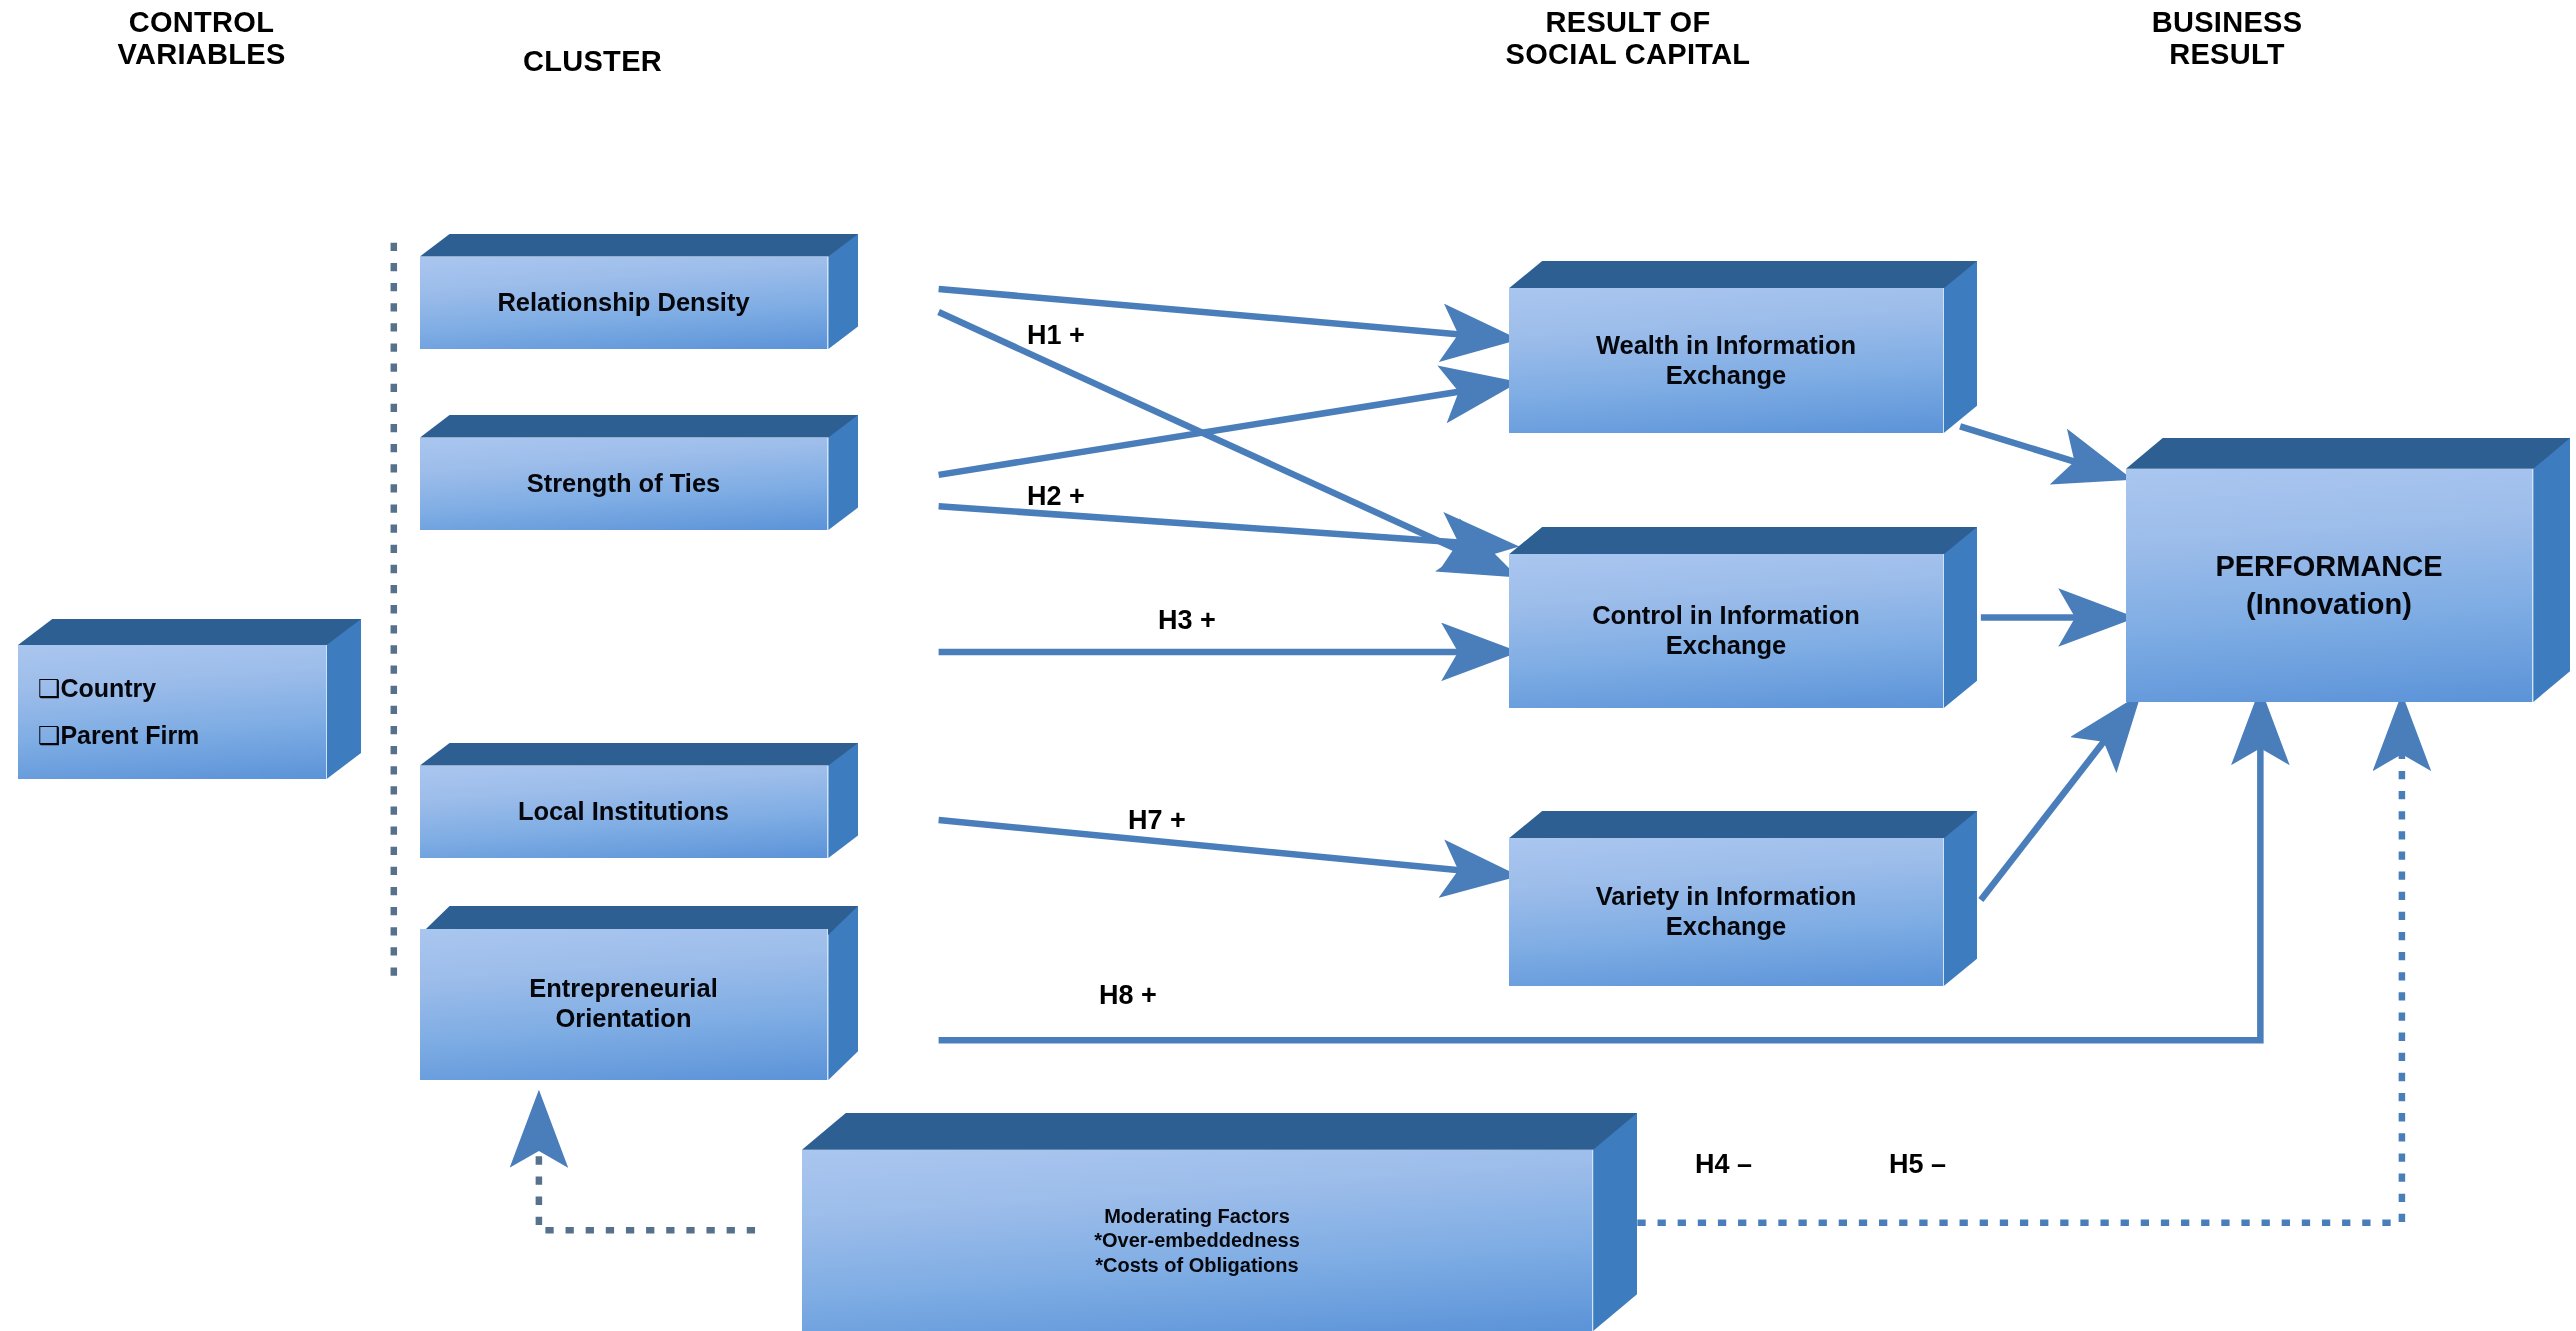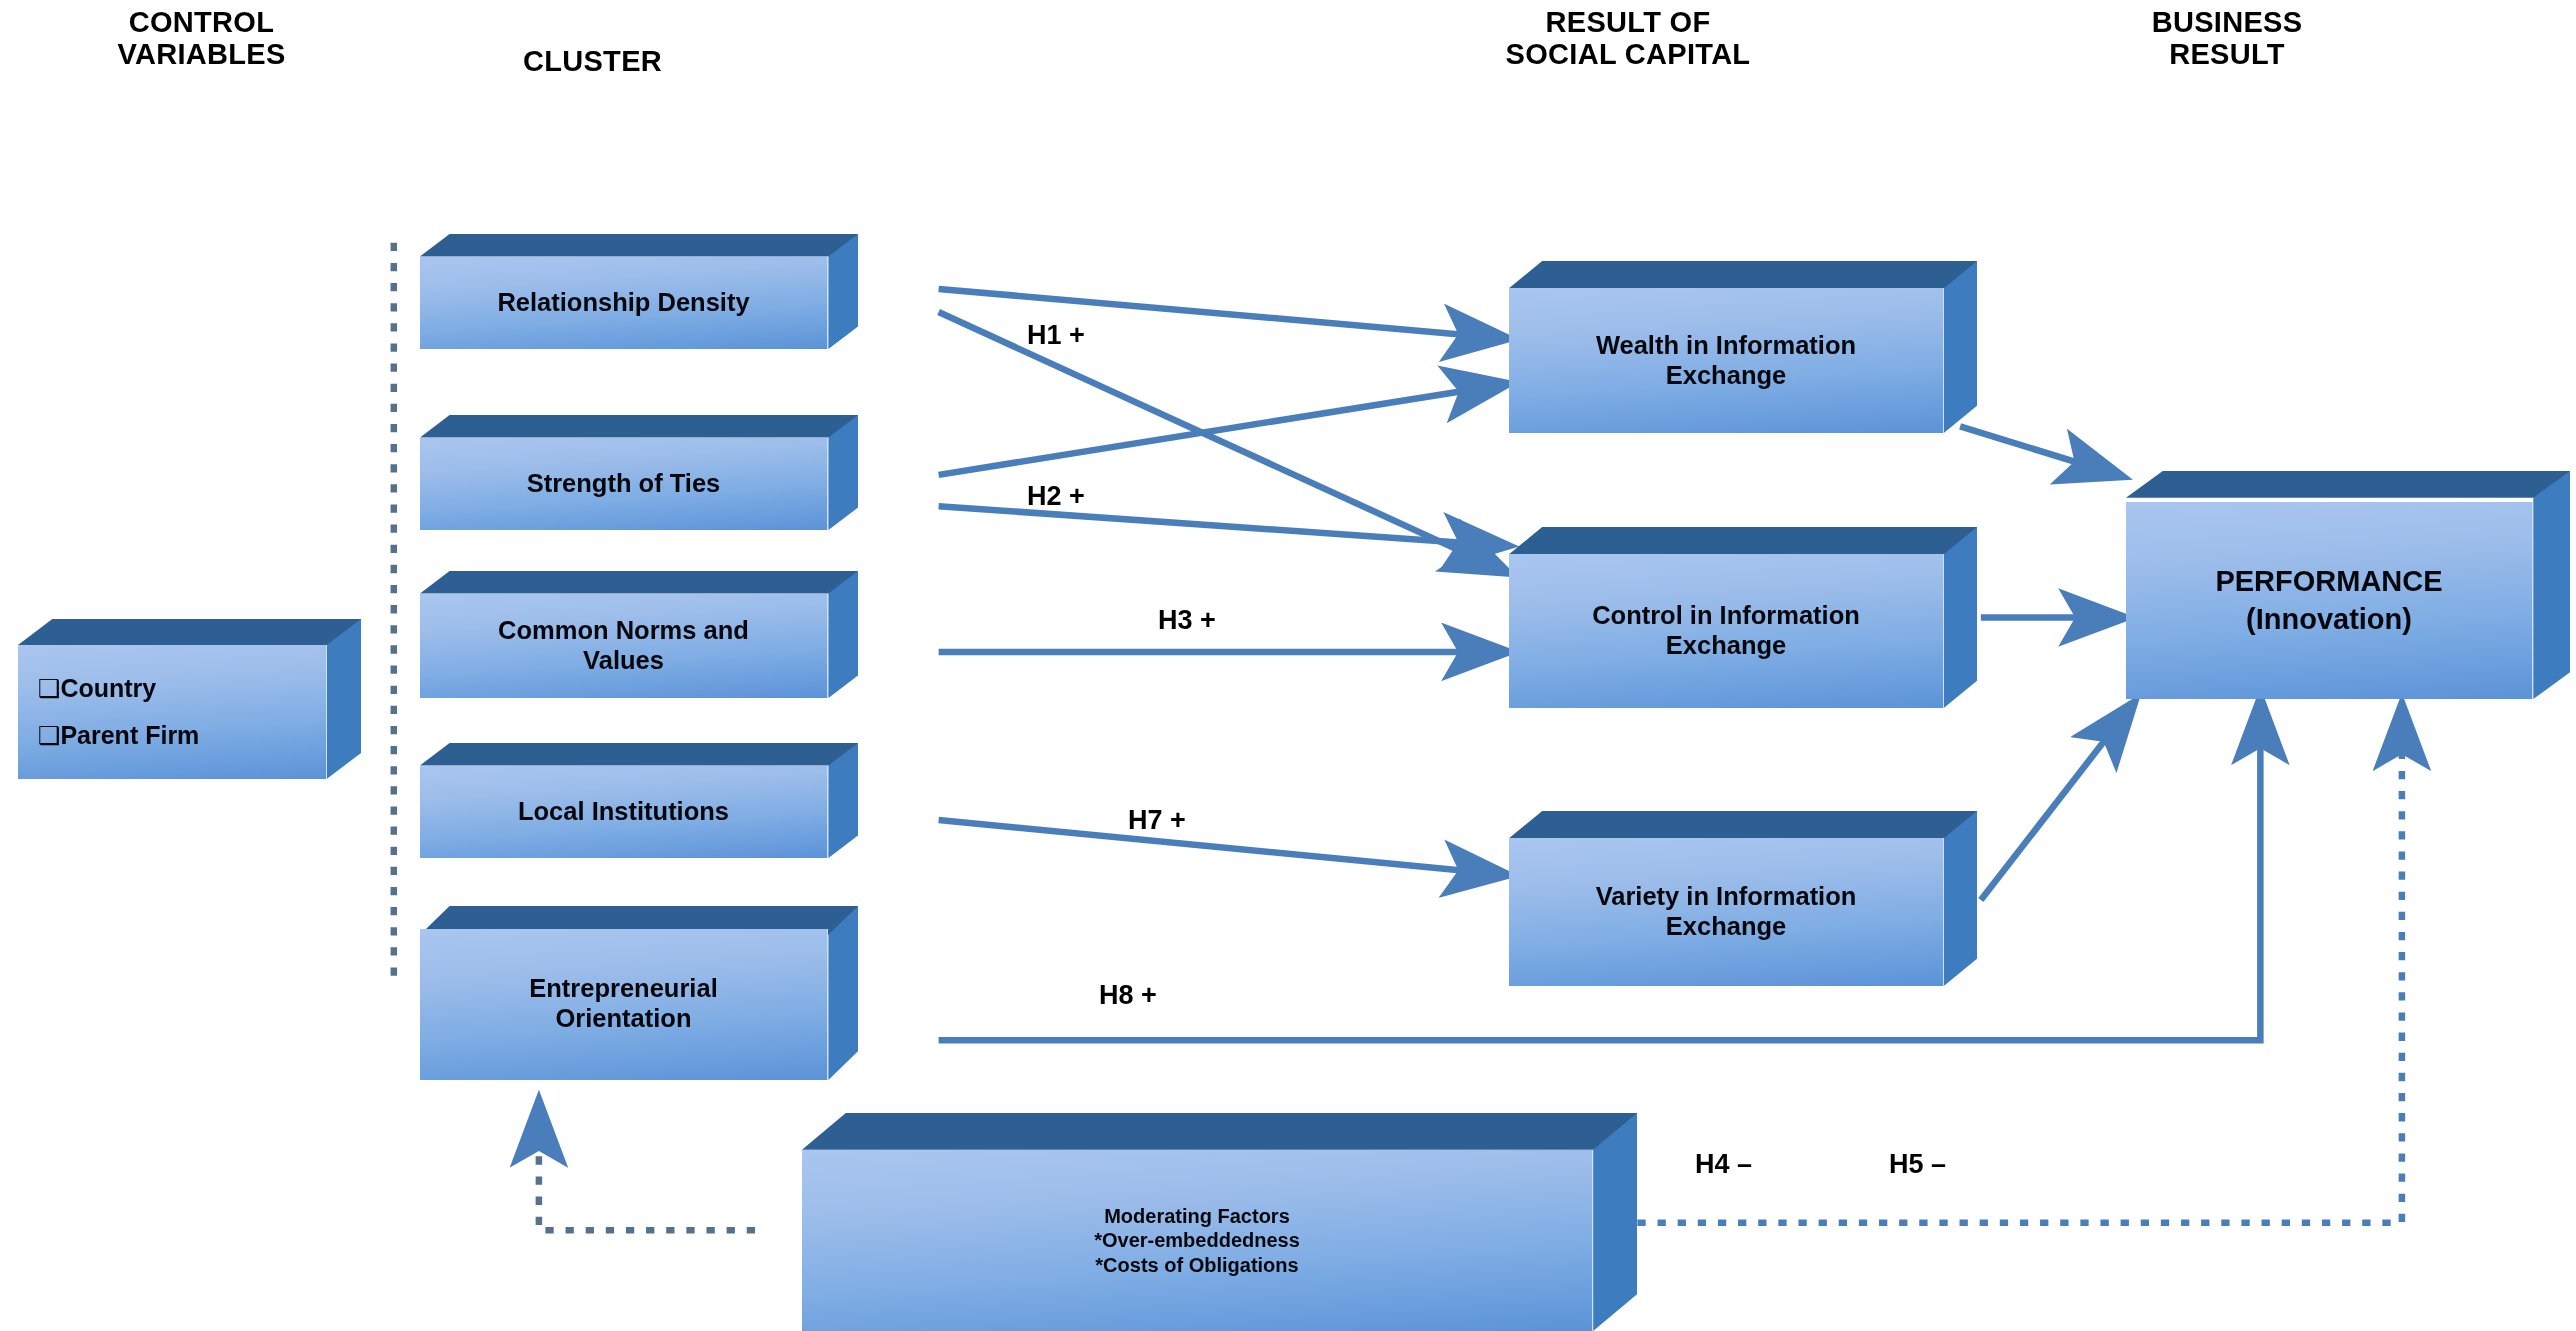--- a/index.html
+++ b/index.html
@@ -102,30 +102,20 @@
   <div class="box3d" style="left:420px;top:415px;width:438px;height:115px;z-index:4;">
     <svg class="top" viewBox="0 0 740 195" preserveAspectRatio="none">
       <polygon points="0,38 50,0 740,0 740,38" fill="#2e5f93"></polygon>
       <polygon points="690,38 740,0 740,157 690,195" fill="#3d7cbf"></polygon>
     </svg>
     <div class="face" style="top:22.5px;right:30px;">
       <div class="lbl">Strength of Ties</div>
     </div>
   </div>
 
-  <div class="box3d" style="left:420px;top:571px;width:438px;height:127px;z-index:4;">
-    <svg class="top" viewBox="0 0 740 215" preserveAspectRatio="none">
-      <polygon points="0,38 50,0 740,0 740,38" fill="#2e5f93"></polygon>
-      <polygon points="690,38 740,0 740,177 690,215" fill="#3d7cbf"></polygon>
-    </svg>
-    <div class="face" style="top:22.5px;right:30px;">
-      <div class="lbl">Common Norms and
-Values</div>
-    </div>
-  </div>
 
   <div class="box3d" style="left:420px;top:743px;width:438px;height:115px;z-index:4;">
     <svg class="top" viewBox="0 0 740 195" preserveAspectRatio="none">
       <polygon points="0,38 50,0 740,0 740,38" fill="#2e5f93"></polygon>
       <polygon points="690,38 740,0 740,157 690,195" fill="#3d7cbf"></polygon>
     </svg>
     <div class="face" style="top:22.5px;right:30px;">
       <div class="lbl">Local Institutions</div>
     </div>
   </div>
@@ -167,21 +157,21 @@
     <svg class="top" viewBox="0 0 790 295" preserveAspectRatio="none">
       <polygon points="0,46 56,0 790,0 790,46" fill="#2e5f93"></polygon>
       <polygon points="734,46 790,0 790,249 734,295" fill="#3d7cbf"></polygon>
     </svg>
     <div class="face" style="top:27px;right:33px;">
       <div class="lbl">Variety in Information
 Exchange</div>
     </div>
   </div>
 
-  <div class="box3d perf" style="left:2126px;top:438px;width:444px;height:228px;z-index:4;margin-top:33px;">
+  <div class="box3d perf" style="left:2126px;top:438px;width:444px;height:264px;z-index:4;">
     <svg class="top" viewBox="0 0 750 445" preserveAspectRatio="none">
       <polygon points="0,52 62,0 750,0 750,52" fill="#2e5f93"></polygon>
       <polygon points="688,52 750,0 750,393 688,445" fill="#3d7cbf"></polygon>
     </svg>
     <div class="face" style="top:31px;right:37px;">
       <div class="lbl">PERFORMANCE
 (Innovation)</div>
     </div>
   </div>
 

